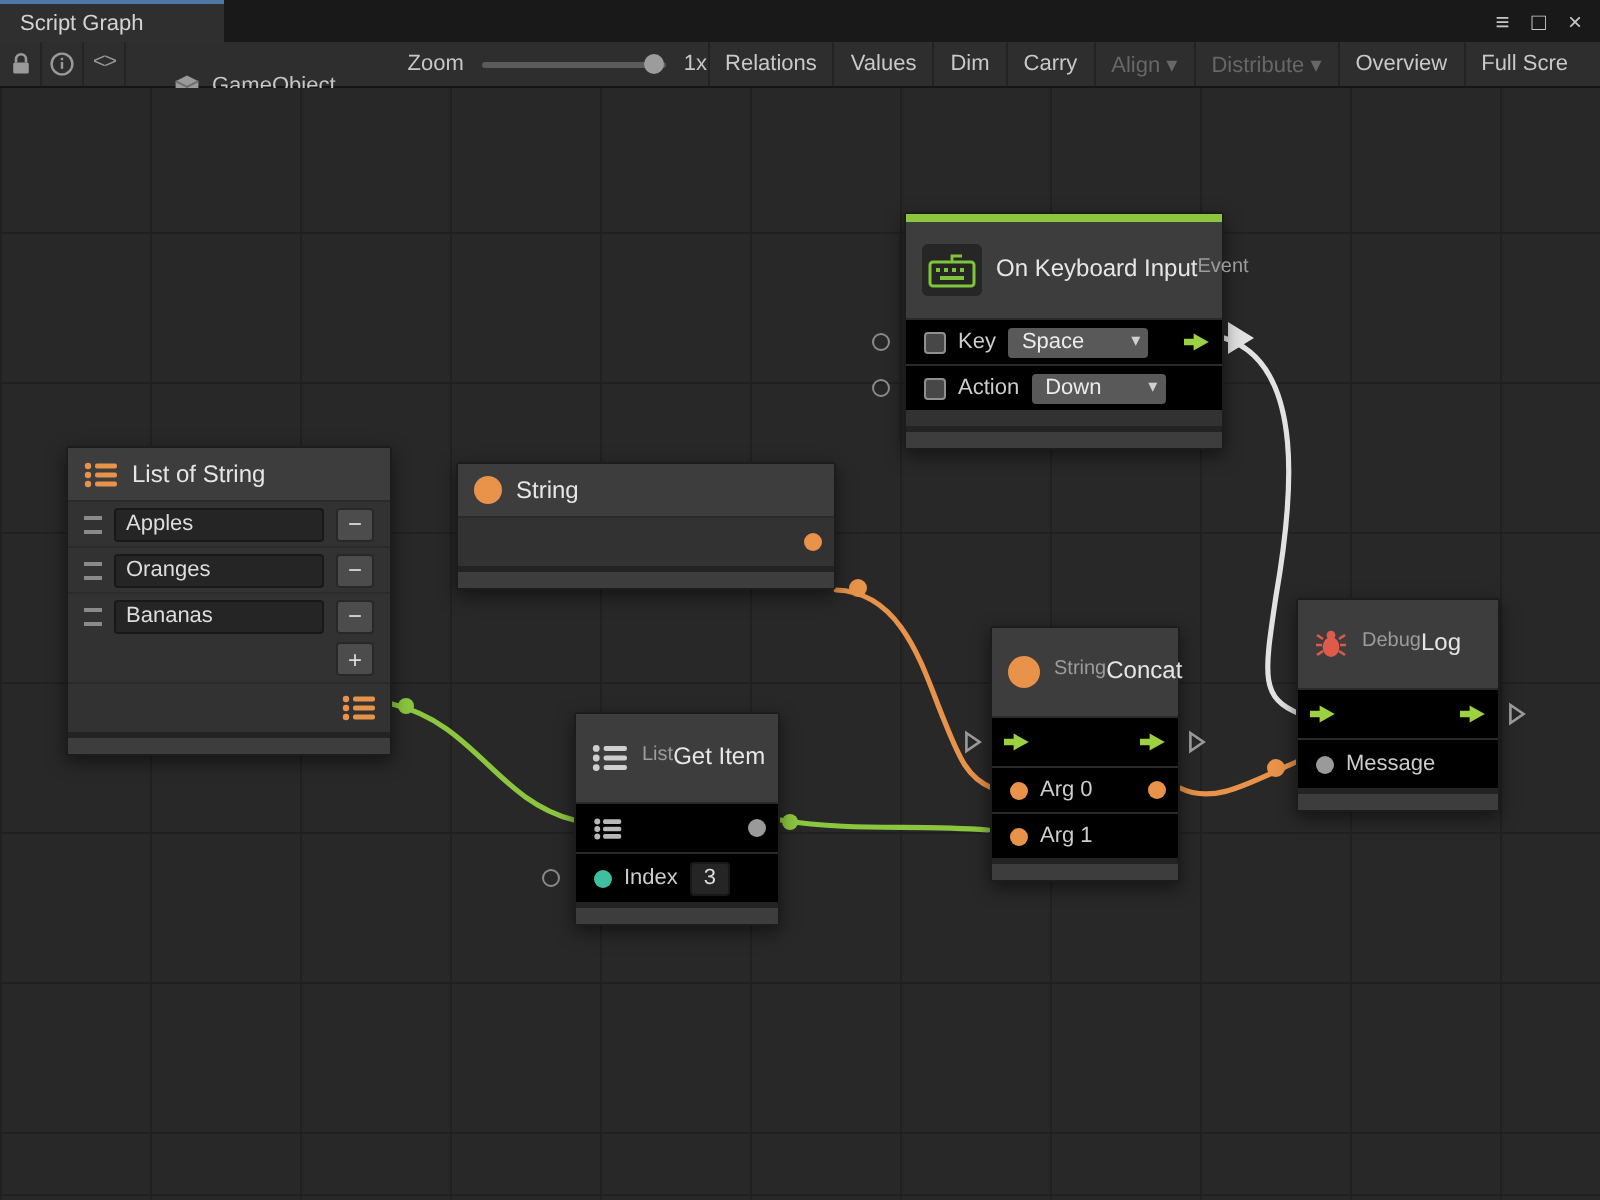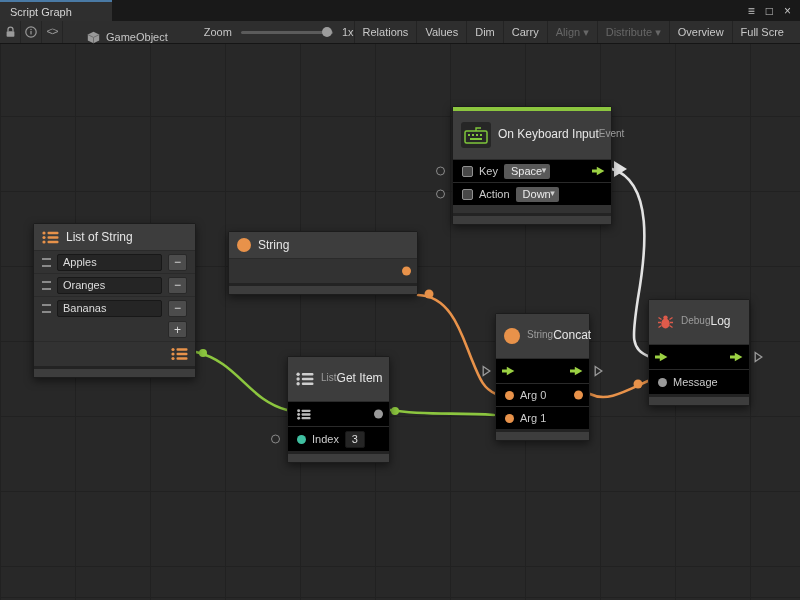--- a/index.html
+++ b/index.html
@@ -7,21 +7,21 @@
 
   
   .titlebar{position:absolute;top:0;left:0;right:0;height:21px;background:#191919;display:flex;align-items:stretch}
   .tab{width:112px;background:#2f2f2f;border-top:2px solid #4a7aa5;color:#d4d4d4;font-size:11px;display:flex;align-items:center;padding:0 10px;box-sizing:border-box}
   .win-controls{margin-left:auto;display:flex;align-items:center;gap:11px;padding-right:9px;color:#c6c6c6;font-size:12px;line-height:1}
 
   
   .toolbar{position:absolute;top:21px;left:0;right:0;height:23px;background:#2e2e2e;border-bottom:1px solid #151515;display:flex;align-items:stretch;font-size:11px;color:#c6c6c6;box-sizing:border-box}
   .ticon{width:25px;display:flex;align-items:center;justify-content:center;border-right:1px solid #242424}
   .code-glyph{font-family:"Liberation Mono",monospace;font-size:11px;color:#9a9a9a;letter-spacing:-1px}
-  .tgroup-go{display:flex;align-items:center;gap:6px;padding:16px 10px;margin-left:14px}
+  .tgroup-go{display:flex;align-items:flex-start;gap:6px;padding:16px 10px;margin-left:14px}
   .zoom-wrap{display:flex;align-items:center;gap:9px;margin-left:26px}
   .slider{width:92px;height:3px;background:#5b5b5b;border-radius:2px;position:relative}
   .slider-handle{position:absolute;right:1px;top:50%;transform:translateY(-50%);width:10px;height:10px;border-radius:50%;background:#9c9c9c}
   .tbtns{display:flex;margin-left:auto}
   .tbtn{display:flex;align-items:center;padding:0 8px;border-left:1px solid #232323;white-space:nowrap;color:#c9c9c9}
   .tbtn.dim{color:#676767}
   .tbtn.clip{max-width:50px;overflow:hidden;padding-right:16px}
 
   
   .canvas{position:absolute;top:44px;left:0;width:800px;height:556px;background:#282828;overflow:hidden;
@@ -59,21 +59,21 @@
   .pcircle{position:absolute;width:7px;height:7px;border:1.5px solid #8a8a8a;border-radius:50%;left:-17px;top:50%;transform:translateY(-50%)}
   .flow{position:absolute;top:50%;transform:translateY(-50%);line-height:0}
   .flow.l{left:6px}.flow.r{right:6px}
   .tri{position:absolute;top:50%;transform:translateY(-50%);line-height:0}
   .tri.l{left:-14px}.tri.r{right:-14px}
   .list-out{position:absolute;right:7px;top:50%;transform:translateY(-50%);line-height:0}
 
   
   .tfield{background:#252525;border:1px solid #181818;border-radius:2px;padding:1px 5px;font-size:11px;color:#ddd;min-height:13px;white-space:nowrap;overflow:hidden}
   .tfield.ctr{text-align:center;padding:1px 3px;min-width:12px}
-  .dd{position:relative;background:#595959;border-radius:2px;padding:1px 8px 2px 7px;font-size:11px;color:#ececec;box-shadow:0 1px 1px rgba(0,0,0,.35)}
+  .dd{position:relative;background:#595959;border-radius:2px;padding:1px 32px 2px 7px;font-size:11px;color:#ececec;box-shadow:0 1px 1px rgba(0,0,0,.35)}
   .dd::after{content:"▾";position:absolute;right:4px;top:1px;font-size:9px;color:#d0d0d0}
   .sqbtn{width:17px;height:15px;background:#4c4c4c;border:1px solid #282828;border-radius:2px;display:flex;align-items:center;justify-content:center;font-size:12px;line-height:1;color:#ddd;flex:0 0 auto}
   .handle{width:9px;height:5px;border-top:2px solid #8a8a8a;border-bottom:2px solid #8a8a8a;flex:0 0 auto}
   .kcap{width:11px;height:11px;border:1px solid #8f8f8f;border-radius:2px;background:#474747;box-sizing:border-box;flex:0 0 auto}
 
   
   #node-keyboard{left:452px;top:62px;width:160px}
   #node-list{left:33px;top:179px;width:163px}
   #node-string{left:228px;top:187px;width:190px}
   #node-getitem{left:287px;top:312px;width:103px}

